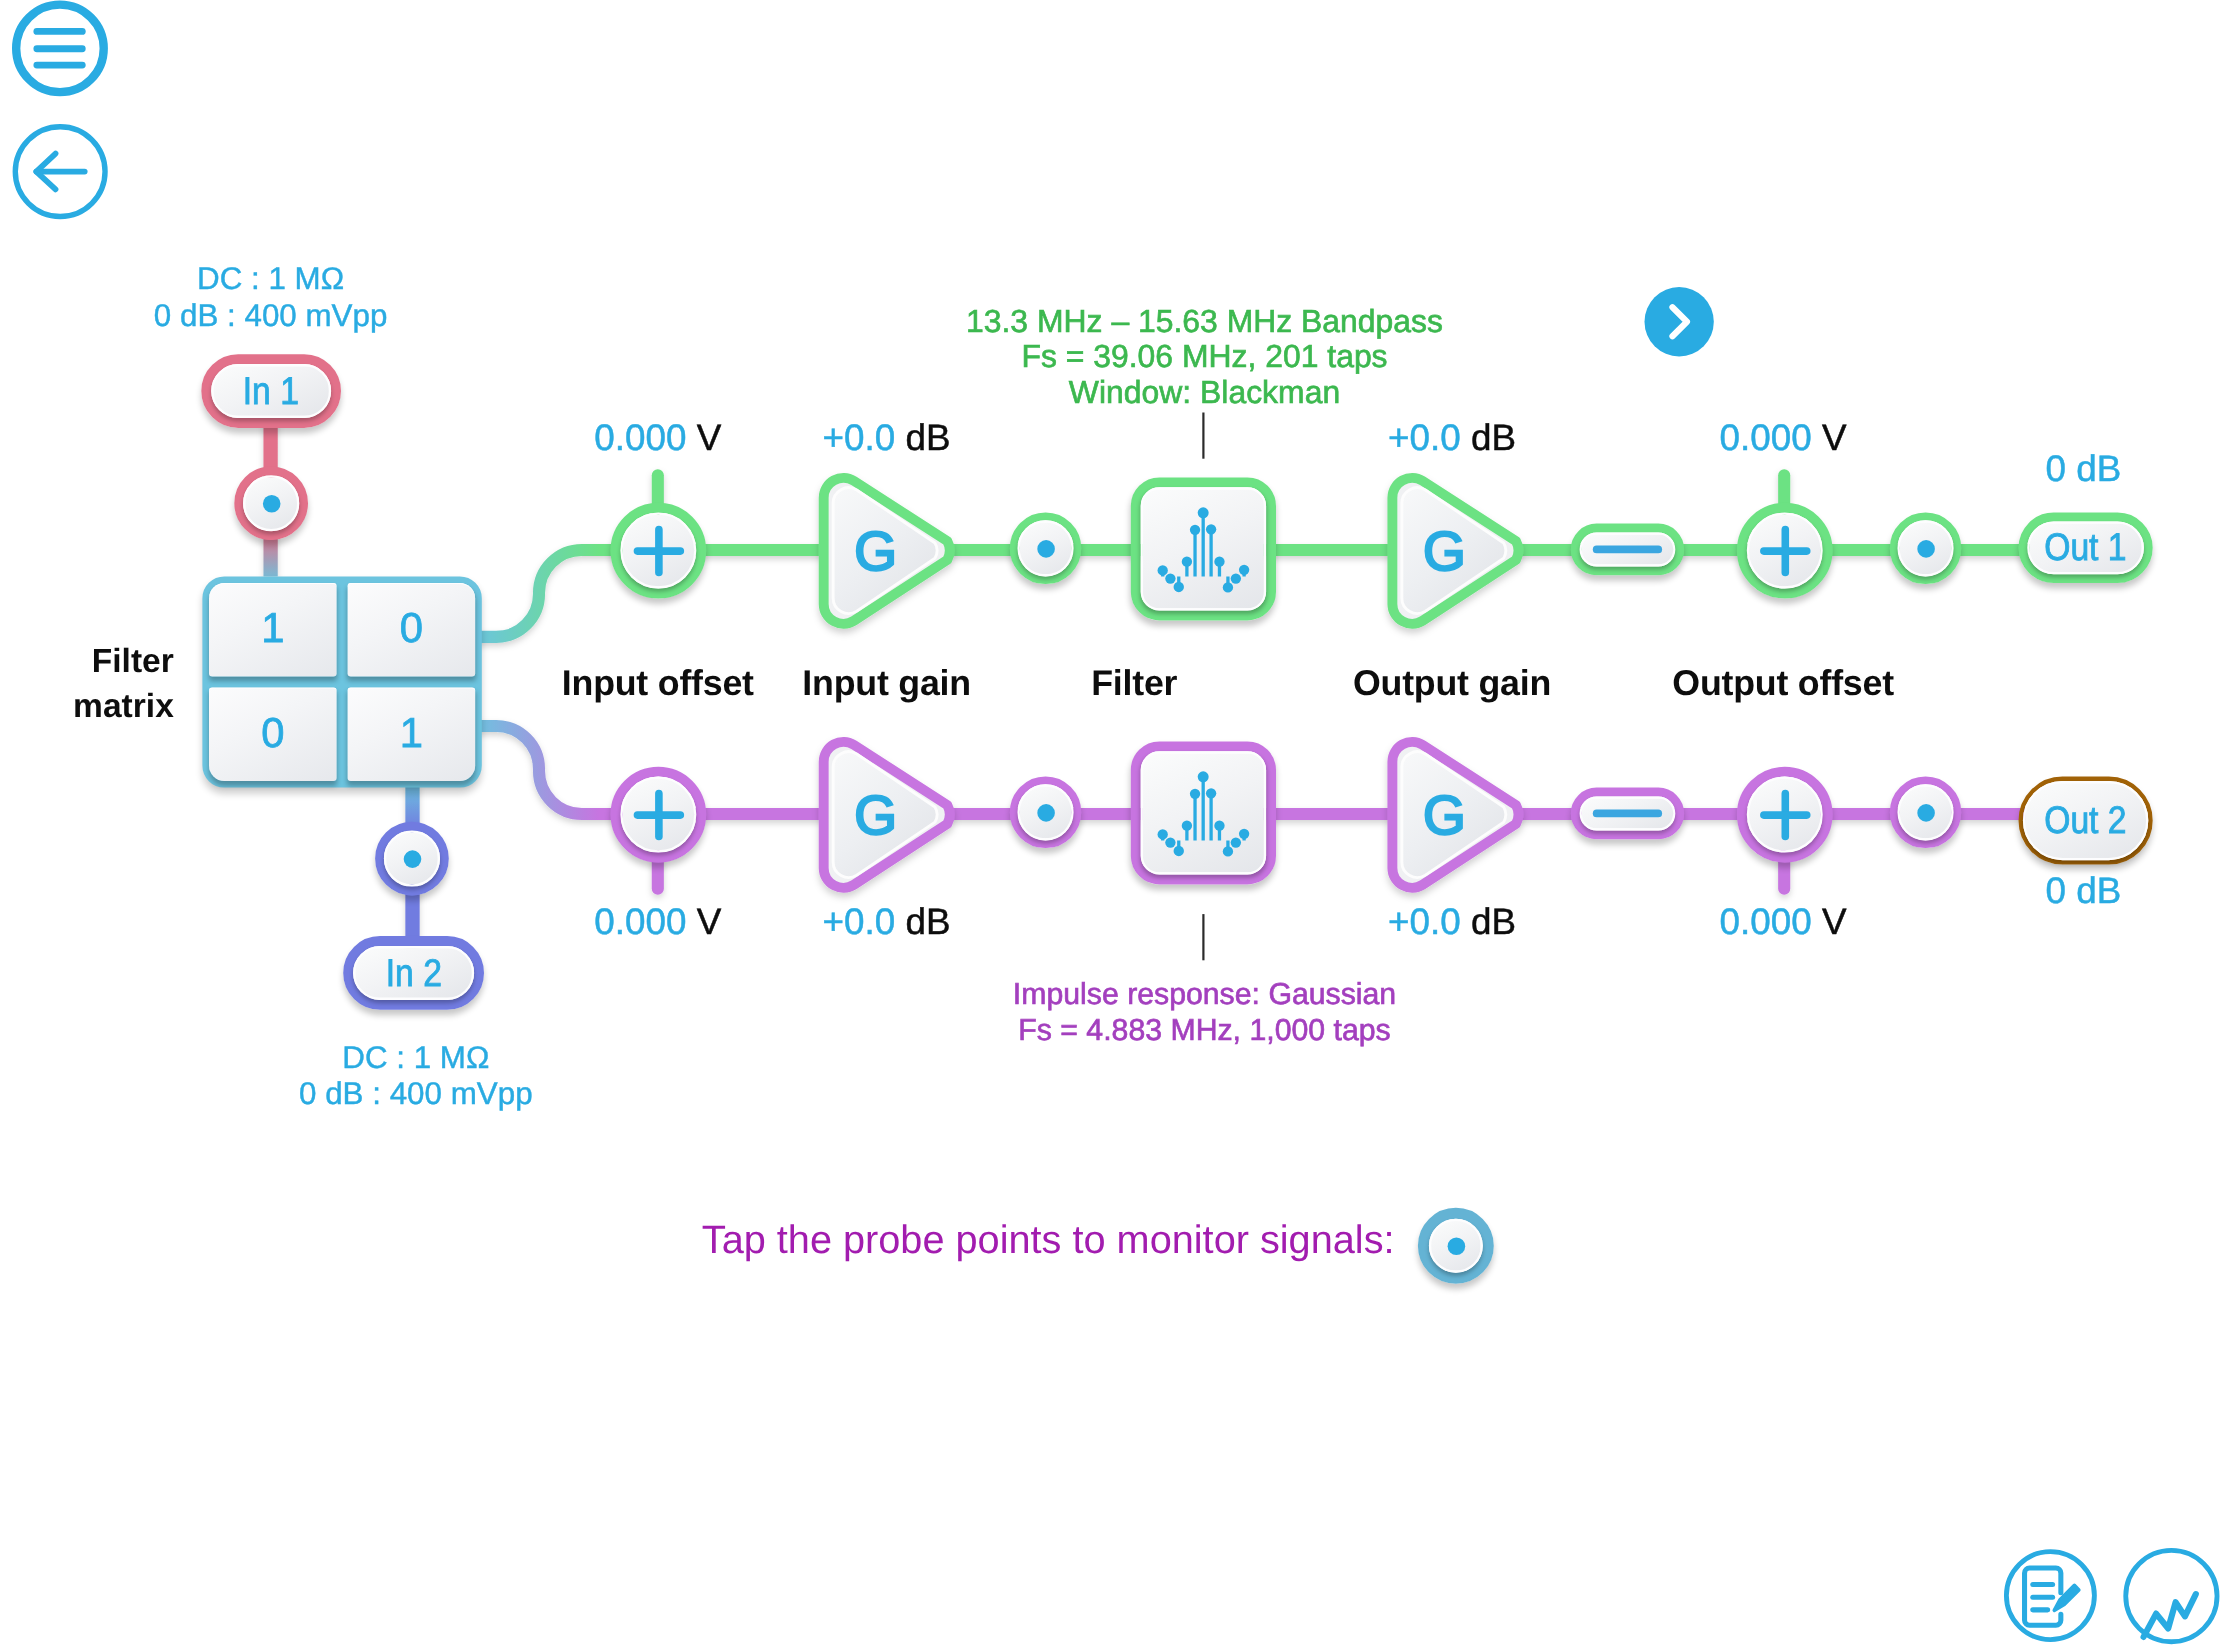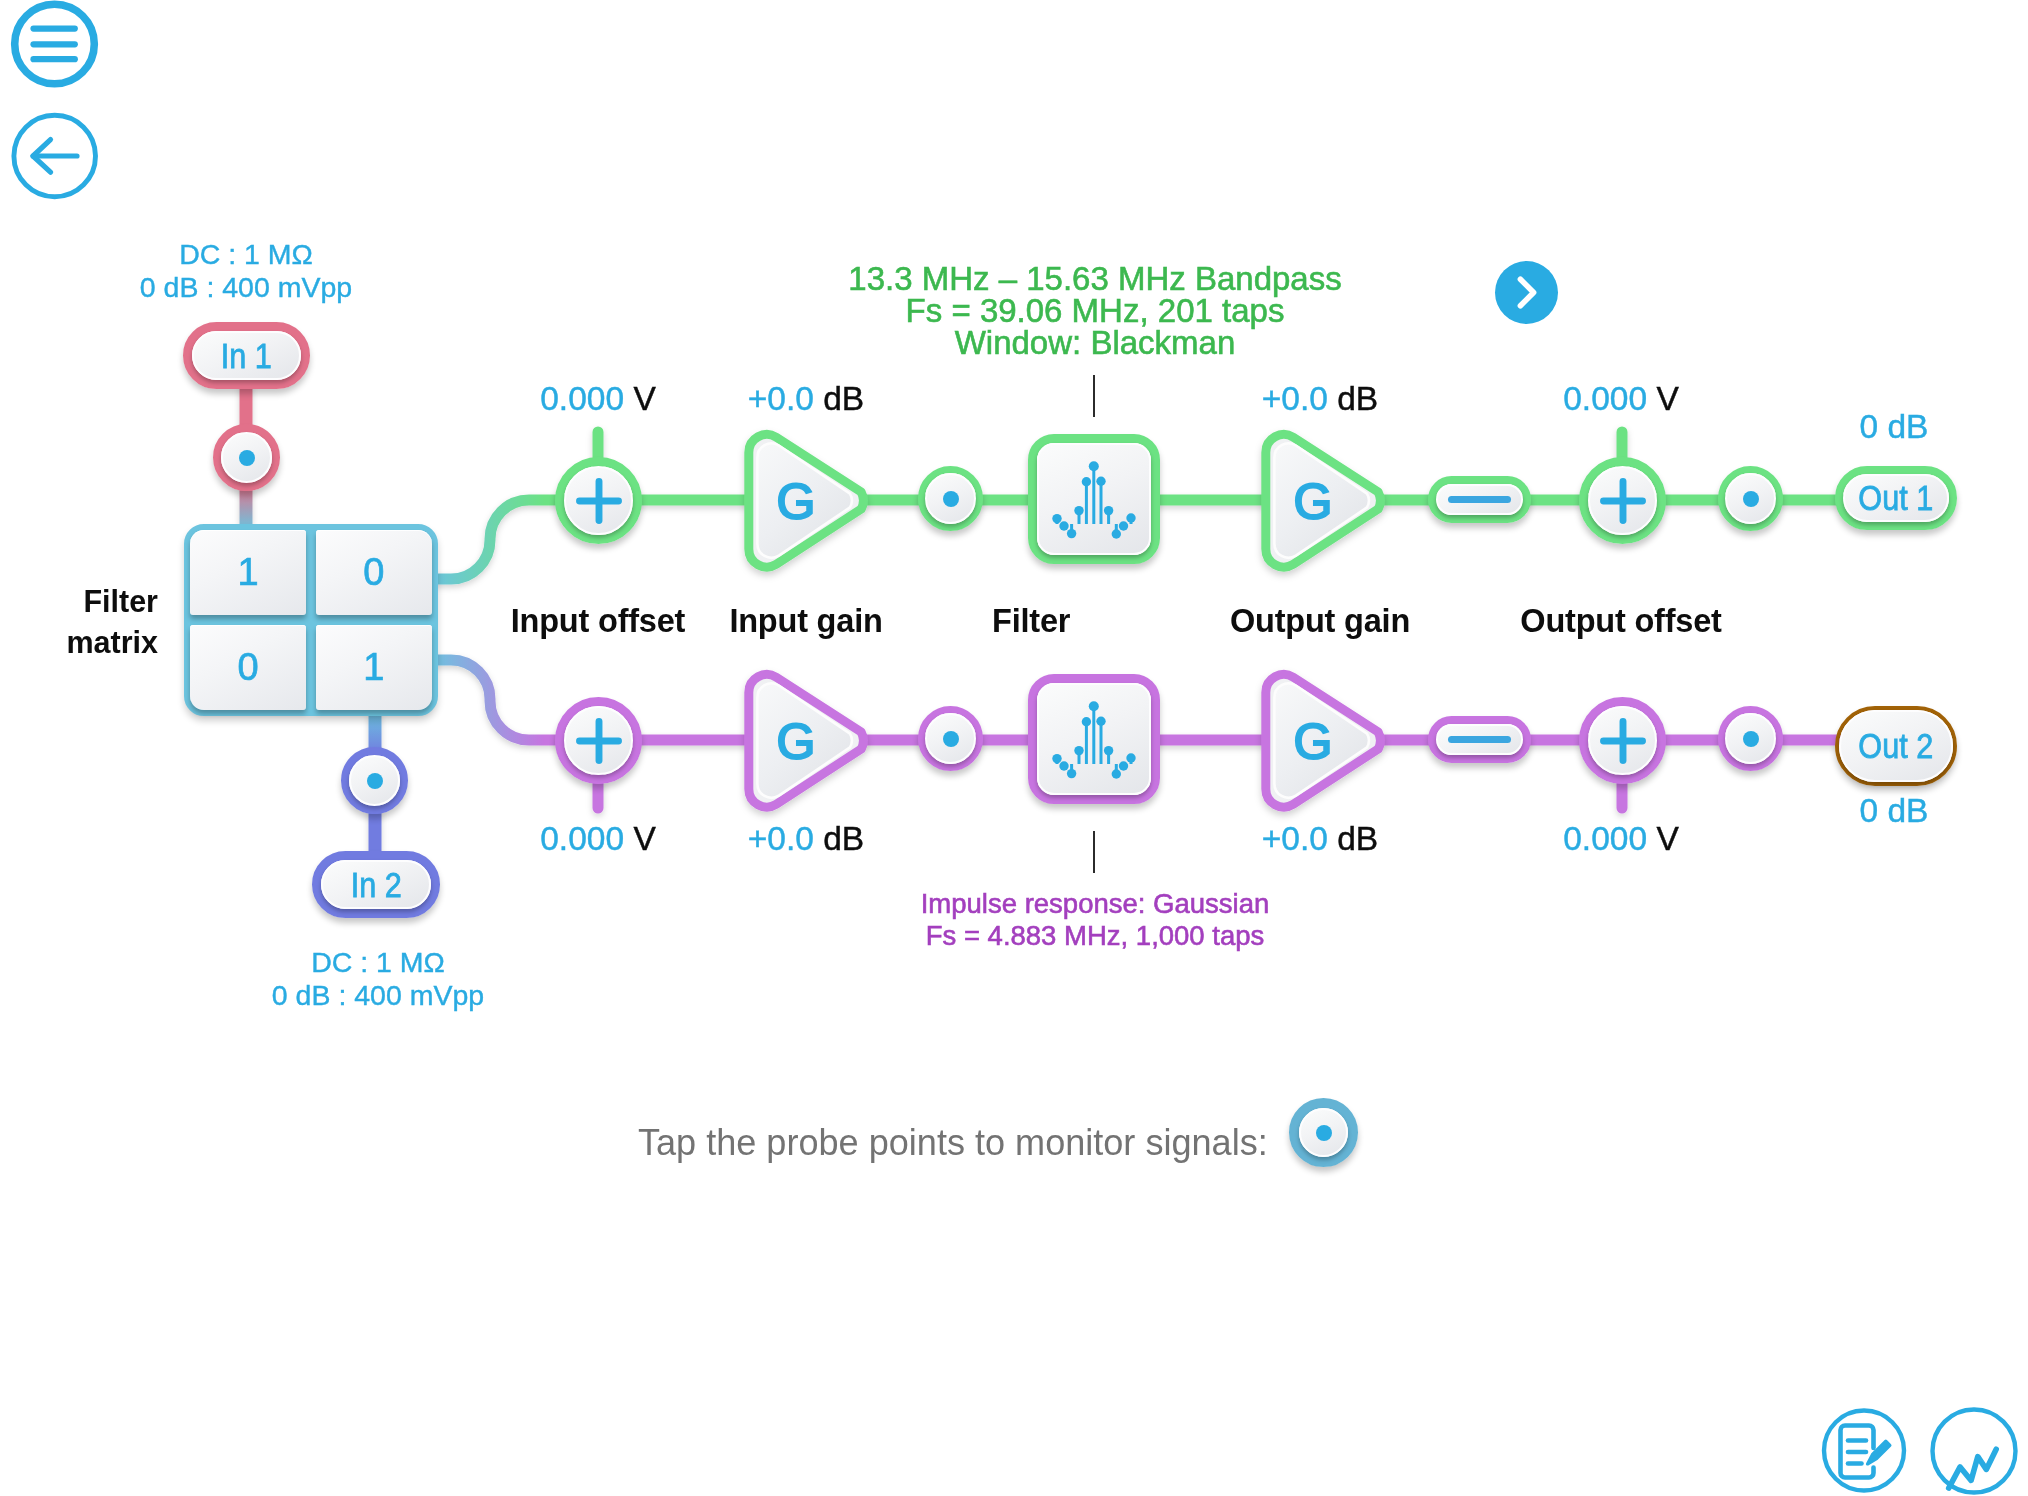--- a/index.html
+++ b/index.html
@@ -408,32 +408,32 @@
   <div class="lbl" style="left:1170px;top:822px;width:300px;text-align:center;font-size:33.5px;">
     <span style="color:#29abe2;-webkit-text-stroke:0.45px #29abe2;">+0.0</span>
     <span style="color:#0d0d0d;-webkit-text-stroke:0.45px #0d0d0d;">dB</span>
   </div>
   <div class="lbl" style="left:1471px;top:822px;width:300px;text-align:center;font-size:33.5px;">
     <span style="color:#29abe2;-webkit-text-stroke:0.45px #29abe2;">0.000</span>
     <span style="color:#0d0d0d;-webkit-text-stroke:0.45px #0d0d0d;">V</span>
   </div>
   <div class="lbl" style="left:1794px;top:794px;width:200px;text-align:center;font-size:33.5px;color:#29abe2;-webkit-text-stroke:0.45px #29abe2;">0 dB</div>
 
-  <div class="lbl" style="left:795px;top:263px;width:600px;text-align:center;font-size:33px;color:#3cb84f;-webkit-text-stroke:0.6px #3cb84f;line-height:32.2px;">
+  <div class="lbl" style="left:795px;top:277px;width:600px;text-align:center;font-size:29px;color:#3cb84f;-webkit-text-stroke:0.6px #3cb84f;line-height:32.2px;">
     <div>13.3 MHz – 15.63 MHz Bandpass</div>
     <div>Fs = 39.06 MHz, 201 taps</div>
     <div>Window: Blackman</div>
   </div>
 
   <div class="lbl" style="left:795px;top:888px;width:600px;text-align:center;font-size:27.5px;color:#a33fbe;-webkit-text-stroke:0.6px #a33fbe;line-height:32.2px;">
     <div>Impulse response: Gaussian</div>
     <div>Fs = 4.883 MHz, 1,000 taps</div>
   </div>
 
-  <div class="lbl" style="left:638px;top:1109px;font-size:36.1px;color:#737373;margin-top:16px;">Tap the probe points to monitor signals:</div>
+  <div class="lbl" style="left:638px;top:1109px;font-size:36.1px;color:#a21caf;">Tap the probe points to monitor signals:</div>
   <div class="n shell-circle" style="left:1289px;top:1098px;width:69px;height:69px;border:10.5px solid #64b3d4;box-shadow:0 5px 6px rgba(0,0,0,0.22);">
     <div class="inner-circle" style="width:100%;height:100%;display:flex;align-items:center;justify-content:center;">
       <div style="width:16px;height:16px;border-radius:50%;background:#29abe2;"></div>
     </div>
   </div>
 
   <svg style="position:absolute;left:1818px;top:1404px;width:92px;height:92px;" viewBox="0 0 92 92">
     <g>
       <circle cx="46" cy="46.5" r="40" fill="none" stroke="#29abe2" stroke-width="4.4"></circle>
       <g fill="none" stroke="#29abe2" stroke-width="4.6" stroke-linecap="round" stroke-linejoin="round">

